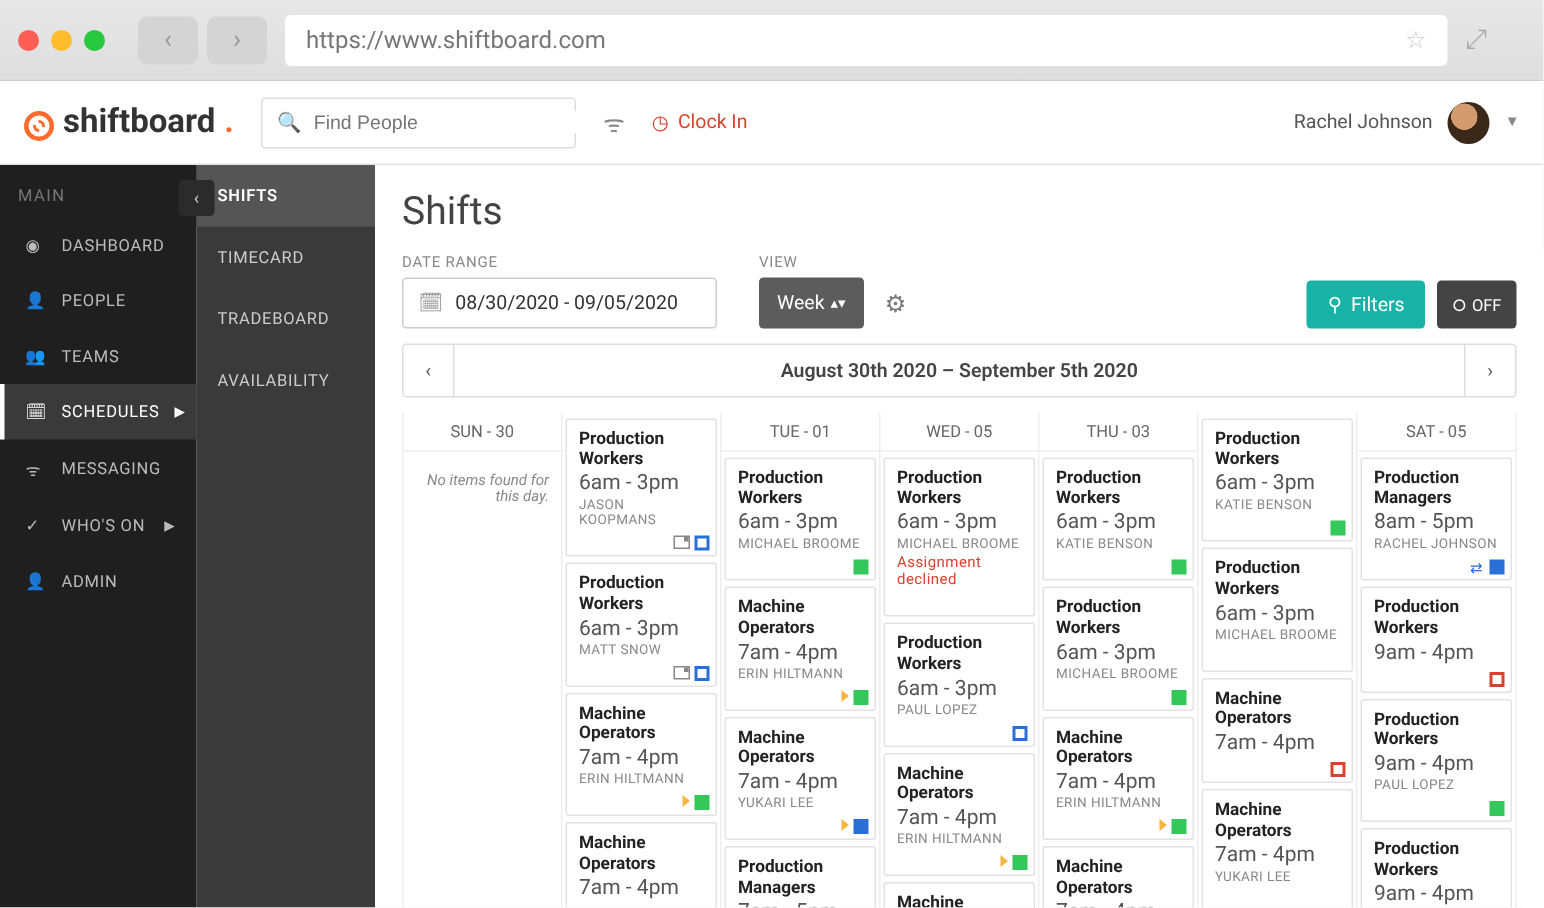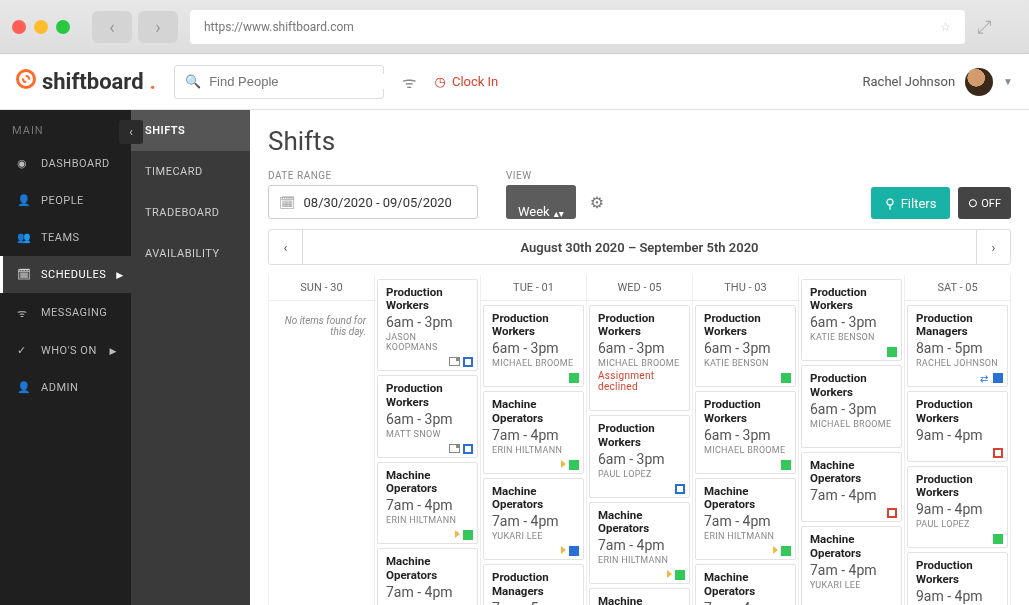--- a/index.html
+++ b/index.html
@@ -5,27 +5,27 @@
 * { box-sizing: border-box; margin: 0; padding: 0; }
 body { font-family: -apple-system, "Segoe UI", Roboto, Arial, sans-serif; font-size: 13px; color: #333; background: #f2f2f2; width: 1029px; height: 605px; overflow: hidden; }
 
 
 .chrome { height: 54px; background: linear-gradient(#e7e7e7,#dedede); display: flex; align-items: center; padding: 0 12px; gap: 12px; border-bottom: 1px solid #ccc; }
 .dots { display: flex; gap: 8px; }
 .dot { width: 14px; height: 14px; border-radius: 50%; }
 .dot.red { background: #ff5f56; } .dot.yellow { background: #ffbd2e; } .dot.green { background: #27c93f; }
 .navbtns { display: flex; gap: 6px; margin-left: 10px; }
 .navbtn { width: 40px; height: 32px; background: #d4d4d4; border-radius: 6px; display: flex; align-items: center; justify-content: center; color: #999; font-size: 18px; }
-.urlbar { flex: 1; height: 34px; background: #fff; border-radius: 4px; display: flex; align-items: center; padding: 0 14px; color: #777; font-size: 12px; }
+.urlbar { flex: 1; height: 34px; background: #fff; border-radius: 4px; display: flex; align-items: center; padding: 0 14px; color: #777; font-size: 16px; }
 .chrome-right { width: 40px; display: flex; align-items: center; color: #aaa; }
 .expand { font-size: 18px; }
 
 
 .app-header { height: 56px; background: #fff; display: flex; align-items: center; padding: 0 16px; border-bottom: 1px solid #e2e2e2; gap: 18px; }
-.logo { display: flex; align-items: flex-start; gap: 6px; font-size: 22px; font-weight: 700; color: #333; }
+.logo { display: flex; align-items: flex-end; gap: 6px; font-size: 22px; font-weight: 700; color: #333; }
 .logo-icon { width: 20px; height: 20px; border: 3px solid #ff6b2c; border-radius: 50%; position: relative; }
 .logo-icon::after { content:""; position:absolute; inset:3px; border:2px dashed #ff6b2c; border-radius:50%; }
 .logo .dot2 { color: #ff6b2c; }
 .search-box { width: 210px; height: 34px; border: 1px solid #ddd; border-radius: 3px; display: flex; align-items: center; padding: 0 10px; gap: 8px; color: #999; }
 .search-box input { border:none; outline:none; flex:1; font-size:13px; }
 .hdr-icon { color: #888; font-size: 16px; }
 .clockin { display: flex; align-items: center; gap: 6px; color: #d9422e; font-size: 13px; }
 .hdr-spacer { flex: 1; }
 .user { display: flex; align-items: center; gap: 10px; color: #555; font-size: 13px; }
 .avatar { width: 28px; height: 28px; border-radius: 50%; background: radial-gradient(circle at 40% 35%, #d39a6e 35%, #3a2818 36%); }
@@ -44,21 +44,21 @@
 .sidebar2 { width: 119px; background: #3a3a3b; color: #ccc; }
 .sb2-item { padding: 14px 14px; font-size: 11px; letter-spacing:.5px; cursor:pointer; }
 .sb2-item.active { background:#555; color:#fff; font-weight:600; }
 
 
 .content { flex:1; background:#fff; padding: 16px 18px 0; overflow: hidden; position: relative; }
 .page-title { font-size: 26px; font-weight: 400; color: #444; margin-bottom: 14px; }
 .controls { display:flex; align-items:flex-end; gap: 28px; margin-bottom: 10px; }
 .ctrl-label { font-size:10px; letter-spacing:.5px; color:#888; margin-bottom:4px; }
 .date-input { width: 210px; height:34px; border:1px solid #ccc; border-radius:3px; display:flex; align-items:center; padding:0 10px; gap:8px; font-size:13px; }
-.view-select { height:34px; background:#5c5c5d; color:#fff; border-radius:3px; display:flex; align-items:flex-end; padding:0 12px; font-size:13px; gap:4px; }
+.view-select { height:34px; background:#5c5c5d; color:#fff; border-radius:3px; display:flex; align-items:center; padding:0 12px; font-size:13px; gap:4px; }
 .gear2 { font-size:16px; color:#777; }
 .ctrl-right { margin-left:auto; display:flex; gap:8px; }
 .filters-btn { height:32px; background:#18b3a6; color:#fff; border-radius:3px; display:flex; align-items:center; padding:0 14px; font-size:13px; gap:6px; }
 .off-btn { height:32px; background:#444; color:#fff; border-radius:3px; display:flex; align-items:center; padding:0 10px; font-size:11px; gap:4px; }
 
 .cal-bar { display:flex; align-items:center; border:1px solid #ddd; border-radius:3px; height:36px; }
 .cal-nav { width:34px; height:100%; display:flex; align-items:center; justify-content:center; border-right:1px solid #ddd; cursor:pointer; color:#555; }
 .cal-nav.right { border-right:none; border-left:1px solid #ddd; }
 .cal-title { flex:1; text-align:center; font-size:13px; font-weight:600; color:#444; }
 

